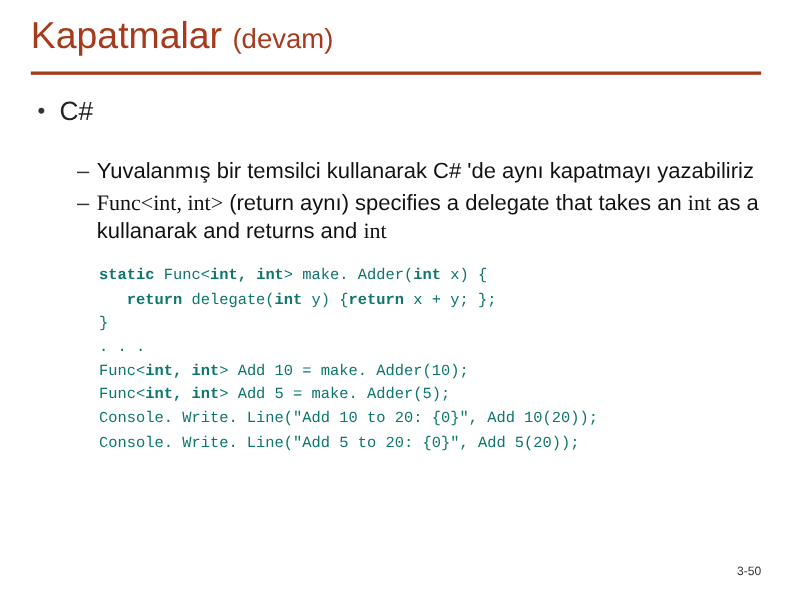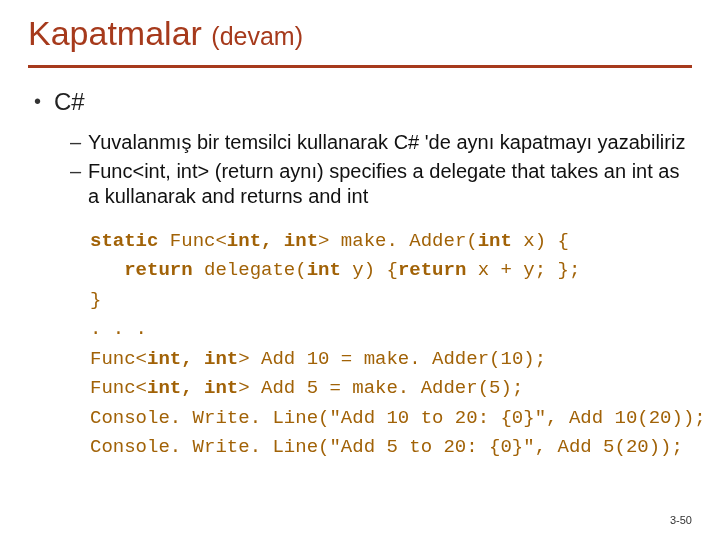--- a/index.html
+++ b/index.html
@@ -51,46 +51,46 @@
     vertical-align: top;
     margin-top: 2px;
   }
   ul.level1 > li {
     font-size: 24px;
     color: #222;
     font-family: Verdana, Geneva, sans-serif;
   }
   ul.level2 {
     list-style: none;
-    margin: 14px 0 0 36px;
+    margin: 28px 0 0 36px;
     padding: 0;
   }
   ul.level2 > li {
     font-size: 20px;
     color: #111;
     font-family: Verdana, Geneva, sans-serif;
     line-height: 1.25;
     margin-bottom: 4px;
     padding-left: 18px;
     text-indent: -18px;
   }
   ul.level2 > li::before {
     content: "–";
     color: #333;
     display: inline-block;
     width: 18px;
     text-indent: 0;
   }
   .mono {
-    font-family: Liberation Sans, sans-serif;
+    font-family: Liberation Serif, serif;
   }
   .code-block {
     font-family: "Courier New", Courier, monospace;
-    font-size: 19px;
-    color: #a16207;
+    font-size: 14px;
+    color: #0f766e;
     margin: 18px 0 0 62px;
     line-height: 1.55;
     white-space: pre;
   }
   .bold { font-weight: bold; }
   .footer {
     position: absolute;
     left: 28px;
     bottom: 14px;
     font-size: 9px;

